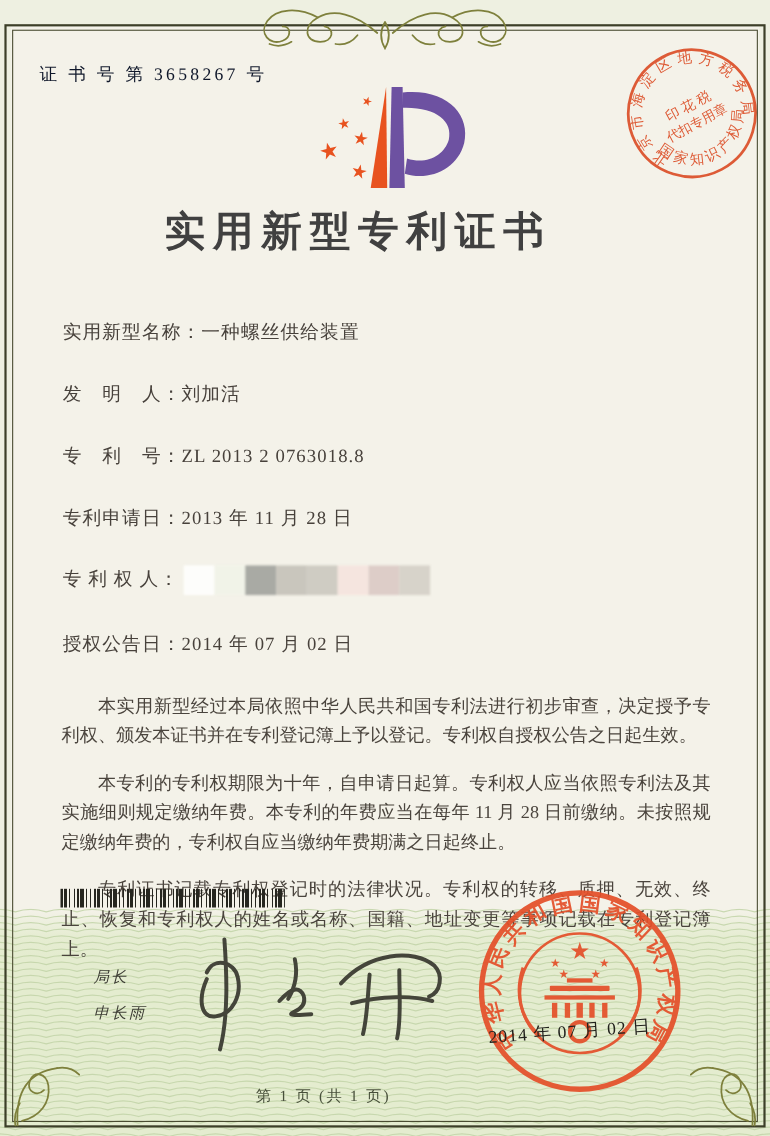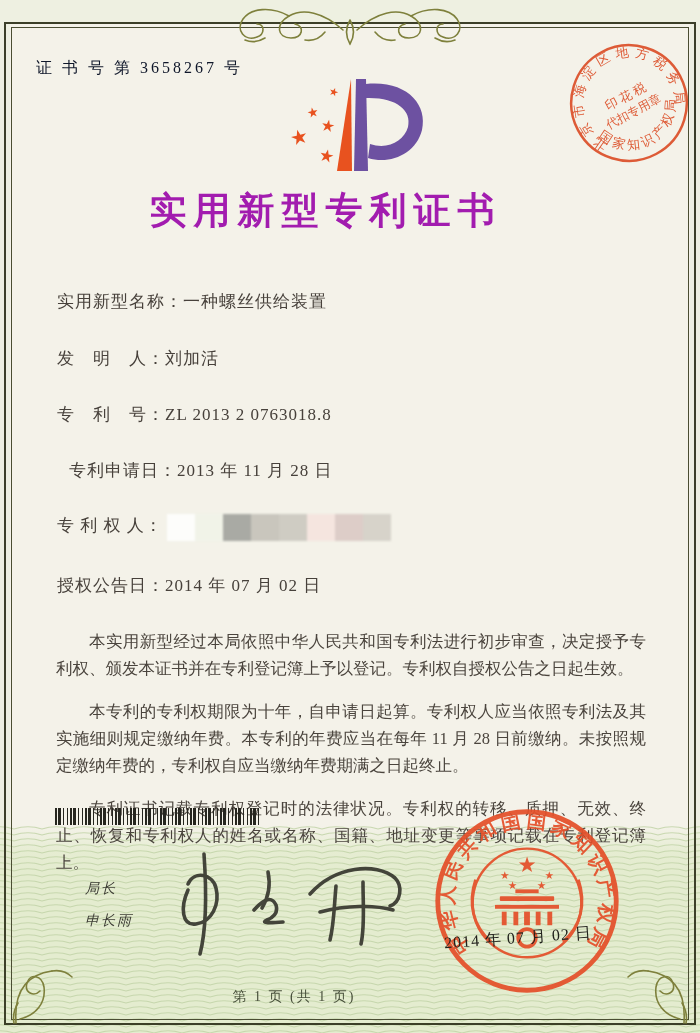--- a/index.html
+++ b/index.html
@@ -11,24 +11,24 @@
   .frame-inner{position:absolute;left:11px;right:11px;top:27px;bottom:13px;border:1px solid #4a4d32;pointer-events:none;z-index:6;}
   .ornament-top{position:absolute;left:205px;top:2px;z-index:7;}
   .corner{position:absolute;z-index:7;}
   .corner.bl{left:8px;bottom:6px;}
   .corner.br{right:8px;bottom:6px;transform:scale(-1,1);}
   
   .cert-no{position:absolute;left:36px;top:58px;font-size:16px;letter-spacing:3px;color:#0f172a;z-index:3;}
   .logo{position:absolute;left:278px;top:72px;z-index:3;}
   .tax-stamp{position:absolute;left:566px;top:40px;z-index:4;opacity:.92;}
   .title{position:absolute;left:0;width:651px;top:186px;text-align:center;font-size:37px;font-weight:bold;
-         letter-spacing:7px;color:#a21caf;z-index:3;}
+         letter-spacing:7px;color:#404040;z-index:3;}
   
   .field{position:absolute;left:57px;font-size:17px;letter-spacing:1px;color:#47413b;z-index:3;white-space:nowrap;}
-  .f0{top:290px;} .f1{top:347px;} .f2{top:403px;} .f3{top:459px;margin-left:12px;} .f4{top:514px;} .f5{top:574px;}
+  .f0{top:290px;} .f1{top:347px;} .f2{top:403px;} .f3{top:459px;} .f4{top:514px;} .f5{top:574px;}
   .redacted{display:inline-flex;vertical-align:middle;margin-left:4px;filter:blur(1px);height:27px;}
   .redacted span{display:inline-block;width:28px;height:27px;}
   
   .body-text{position:absolute;left:40px;width:622px;top:612px;font-size:16.5px;line-height:27px;
              text-align:justify;color:#4a443d;z-index:3;}
   .body-text p{margin:16px;text-indent:2em;}
   
   .barcode{position:absolute;left:55px;top:808px;width:204px;height:17px;z-index:3;
     background:repeating-linear-gradient(90deg,#26261f 0 2px,transparent 2px 3px,#26261f 3px 6px,
       transparent 6px 8px,#26261f 8px 9px,transparent 9px 12px,#26261f 12px 13px,transparent 13px 15px);}

